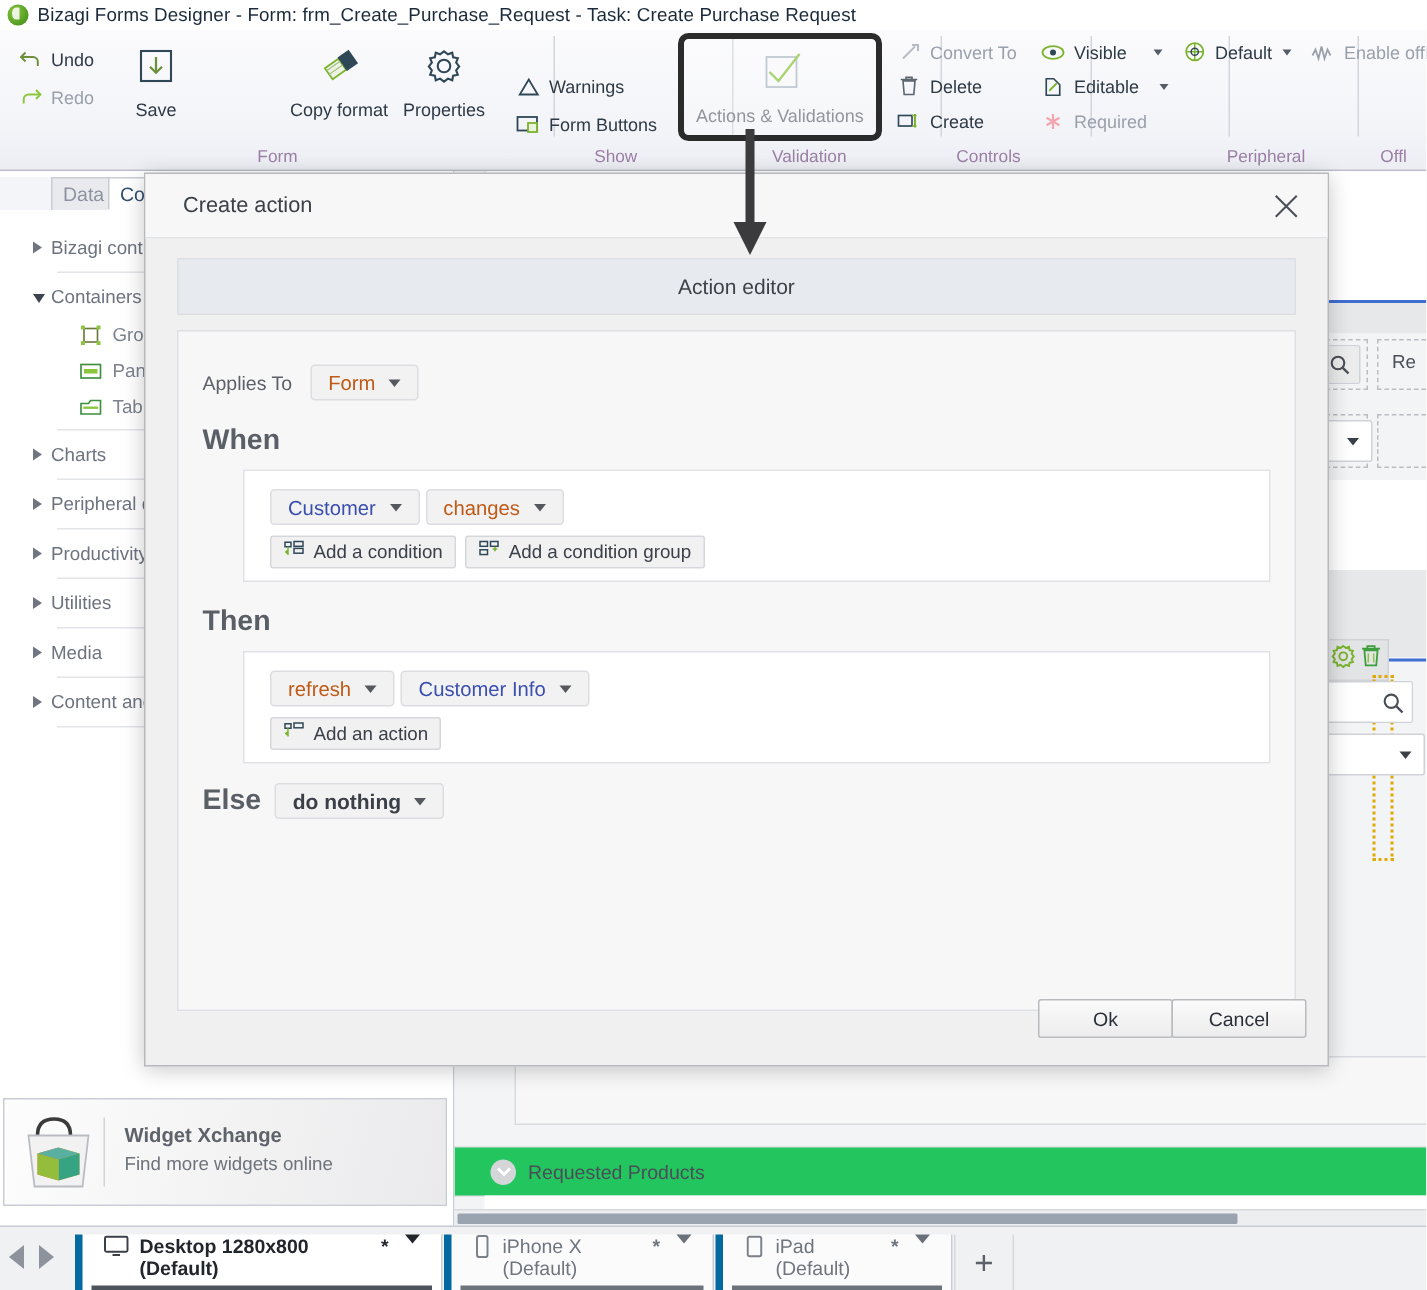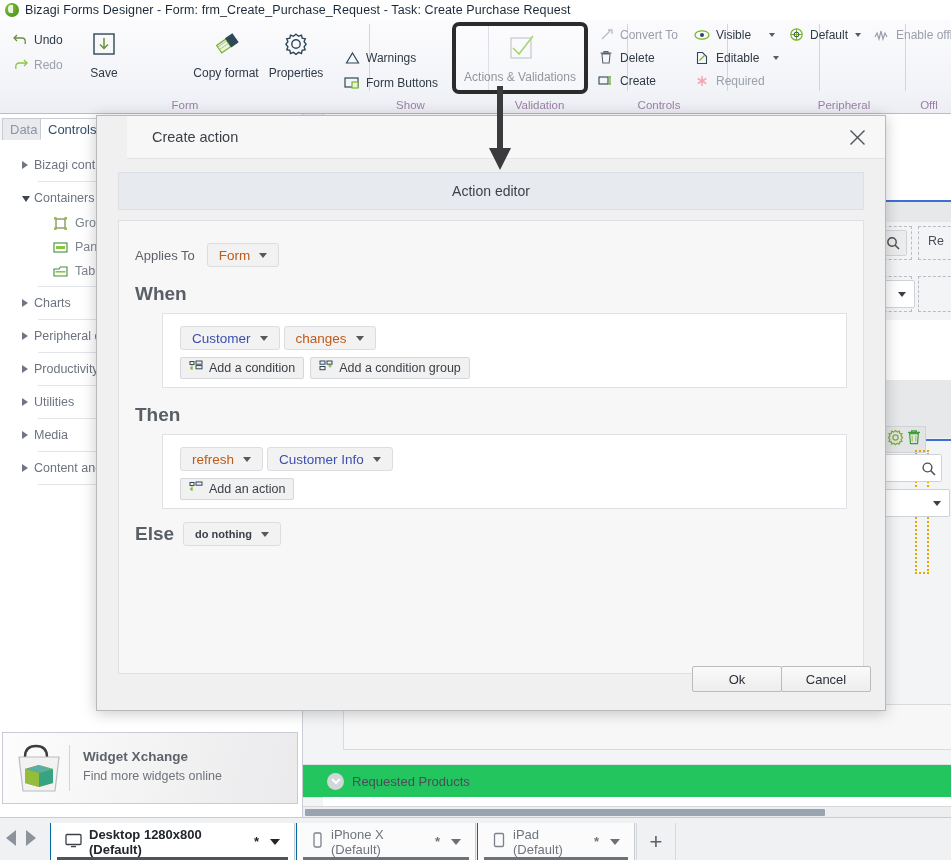--- a/index.html
+++ b/index.html
@@ -87,21 +87,21 @@
     overflow: hidden;
   }
   .tabstrip {
     position: absolute; left: 0; top: 4px; width: 302px; height: 22px;
     border-bottom: 1px solid #c8ccd4; background: #f4f5f8;
   }
   .ptab {
     position: absolute; top: 0; height: 22px; line-height: 22px;
     font-size: 13px; padding: 0 7px; box-sizing: border-box;
     color: #8d93a0; background: #e9eaee;
-    border: 1px solid #c8ccd4; border-bottom: none;
+    border: 1px solid #c8ccd4; border-bottom: none; margin-left: 32px;
   }
   .ptab.active {
     color: #31506e; background: #ffffff; border-bottom: 1px solid #ffffff;
     z-index: 3;
   }
   .treewrap { position: absolute; left: 0; top: 26px; width: 300px; bottom: 0; background:#fff; }
   .trow {
     position: relative; display: flex; align-items: center;
     height: 26px; padding-left: 20px; font-size: 12.5px; color: #6f7681;
     white-space: nowrap;
@@ -176,22 +176,22 @@
   .devbar {
     position: absolute; left: 0; bottom: 0; width: 951px; height: 42px;
     background: #f0f1f3; border-top: 1px solid #c8ccd4;
   }
   .navarrows { position: absolute; left: 6px; top: 12px; display: flex; gap: 10px; }
   .navarrows .na { width: 0; height: 0; }
   .na-l { border-top: 8px solid transparent; border-bottom: 8px solid transparent; border-right: 10px solid #8d939d; }
   .na-r { border-top: 8px solid transparent; border-bottom: 8px solid transparent; border-left: 10px solid #8d939d; }
   .devtab {
     position: absolute; top: 5px; height: 37px; box-sizing: border-box;
-    background: #fbfbfc; border-left: 1px solid #0369a1; border-right: 1px solid #c8ccd4;
-    display: flex; align-items: center; gap: 7px; padding: 0 14px;
+    background: #fbfbfc; border-left: 5px solid #0369a1; border-right: 1px solid #c8ccd4;
+    display: flex; gap: 7px; padding: 0 14px;
     font-size: 13px; color: #6f757e;
   }
   .devtab.active { color: #22262c; font-weight: bold; background: #ffffff; }
   .devtab .star { color: #22262c; font-weight: bold; }
   .devtab .underline { position: absolute; left: 6px; right: 6px; bottom: 0; height: 3px; background: #4e545c; }
   .devtab.inactive .underline { background: #6d737b; }
   .devplus {
     position: absolute; top: 5px; height: 37px; width: 40px; box-sizing: border-box;
     border-left: 1px solid #d5d8dd; border-right: 1px solid #d5d8dd;
     display: flex; align-items: center; justify-content: center;
@@ -205,21 +205,21 @@
   
   .dialog {
     position: absolute; left: 96px; top: 115px; width: 790px; height: 596px;
     background: #f0f0f0; border: 1px solid #b7b9bd;
     box-shadow: 0 2px 14px rgba(0,0,0,.22);
     z-index: 30; box-sizing: border-box;
   }
   .dlg-title {
     position: absolute; left: 0; top: 0; right: 0; height: 42px;
     background: #f7f7f8; border-bottom: 1px solid #e2e3e5;
-    display: flex; align-items: center; margin-left: 30px;
+    display: flex; align-items: center;
   }
   .dlg-title .t { margin-left: 25px; font-size: 14.5px; color: #3b4048; }
   .dlg-close {
     position: absolute; right: 16px; top: 9px; width: 24px; height: 24px;
     display: flex; align-items: center; justify-content: center;
     font-size: 21px; color: #4b5059; line-height: 1;
   }
   .dlg-body { position: absolute; left: 0; top: 42px; right: 0; bottom: 0; }
   .ae-header {
     position: absolute; left: 21px; top: 14px; right: 21px; height: 38px;
@@ -252,21 +252,21 @@
   .inner-pills { position: absolute; left: 17px; top: 12px; display: flex; gap: 4px; }
   .addbtns { position: absolute; left: 17px; display: flex; gap: 6px; }
   .addbtn {
     display: inline-flex; align-items: center; gap: 6px;
     height: 22px; padding: 1px 8px; box-sizing: border-box;
     background: #f1f1f2; border: 1px solid #d6d7da; border-radius: 2px;
     font-size: 12.5px; color: #3b4048; white-space: nowrap;
   }
   .else-row { position: absolute; left: 136px; top: 489px; display: flex; align-items: center; gap: 9px; }
   .else-lbl { font-size: 19px; font-weight: bold; color: #5a5f66; }
-  .pill.bold { font-weight: bold; font-size: 11px; color: #3b4048; }
+  .pill.bold { font-weight: bold; font-size: 14px; color: #3b4048; }
   .dlg-foot { position: absolute; left: 0; right: 0; bottom: 0; height: 58px; }
   .dbtn {
     position: absolute; top: 14px; width: 88px; height: 24px;
     background: linear-gradient(to bottom,#fafafa,#ededee);
     border: 1px solid #b9bbbf; border-radius: 2px;
     display: flex; align-items: center; justify-content: center;
     font-size: 13px; color: #2b3038;
   }
 </style>
 </head>

